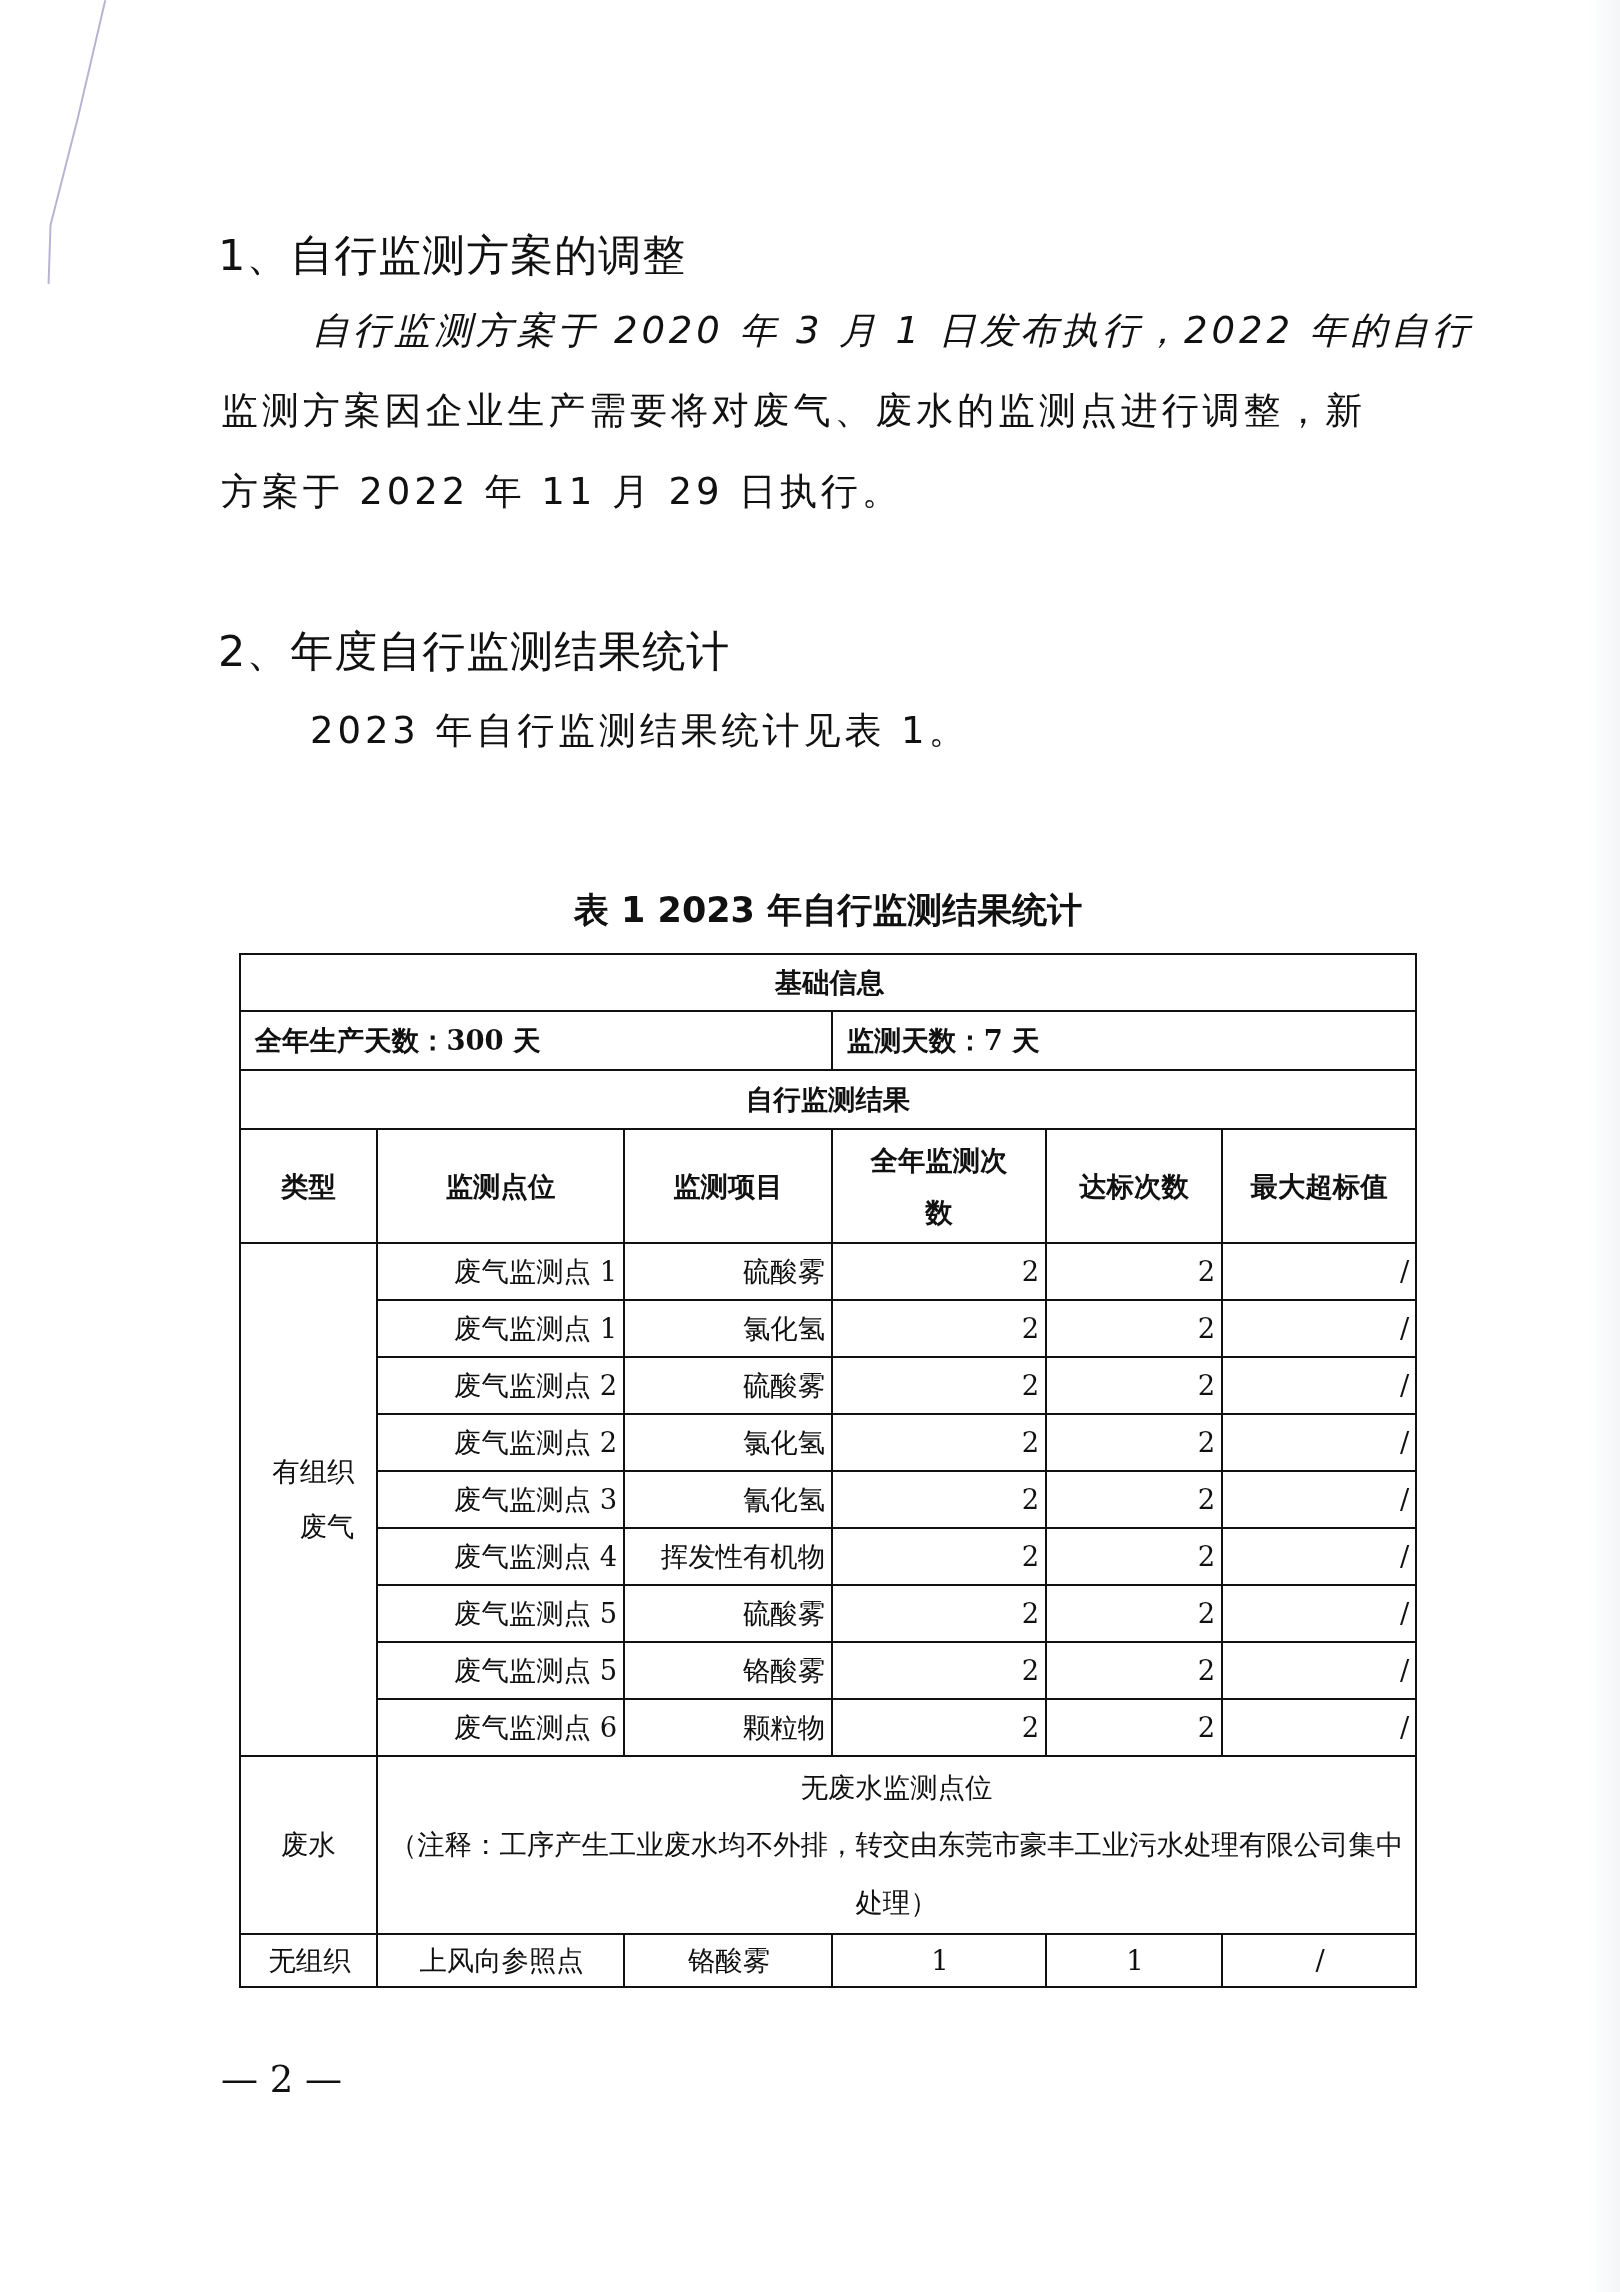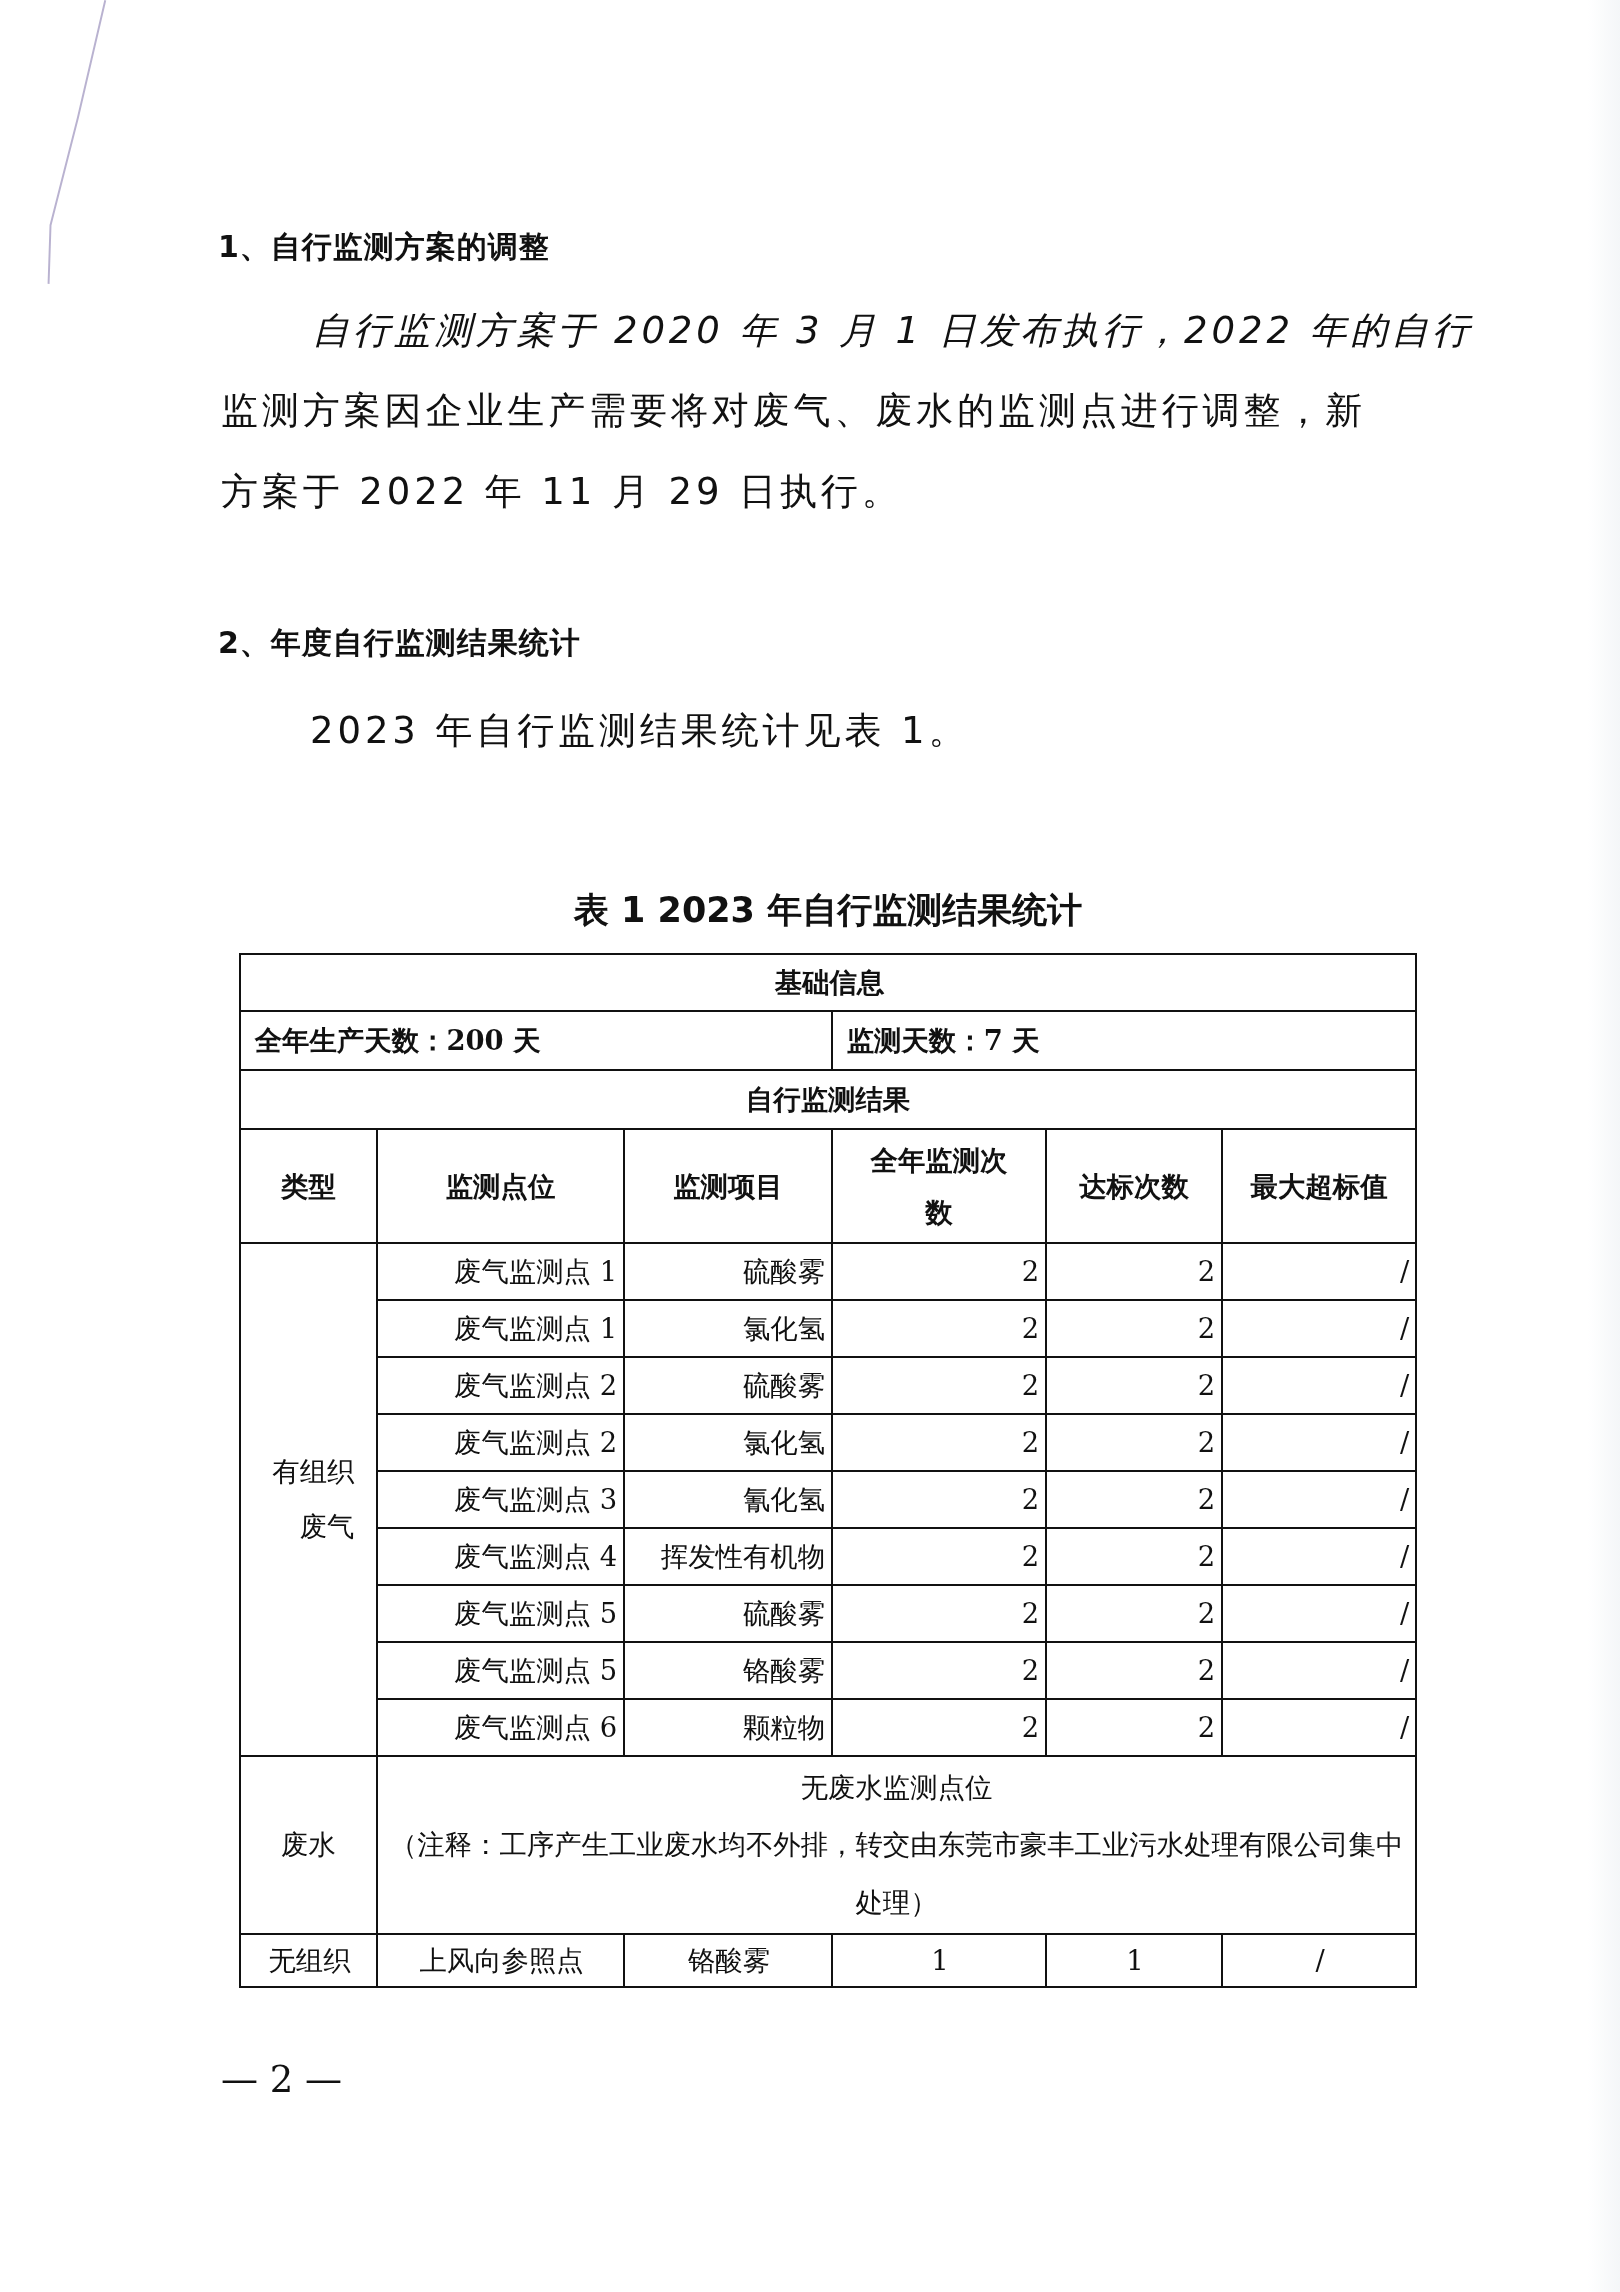--- a/index.html
+++ b/index.html
@@ -9,21 +9,21 @@
     font-family: "DejaVu Sans", "Liberation Sans", sans-serif;
   }
   .scan-mark {
     position: absolute; left: 29px; top: 0; width: 88px; height: 294px;
   }
   .right-shade {
     position: absolute; right: 0; top: 0; width: 32px; height: 2293px;
     background: linear-gradient(to right, #ffffff, #f4f6f8);
   }
   .heading {
-    position: absolute; left: 218px; font-size: 30px; font-weight: bold;
+    position: absolute; left: 218px; font-size: 43px; font-weight: normal;
     letter-spacing: 1px; white-space: nowrap;
   }
   .para {
     position: absolute; font-size: 37px; white-space: nowrap; letter-spacing: 3.9px;
   }
   .caption {
     position: absolute; left: 240px; width: 1176px; text-align: center;
     top: 855px; font-size: 35px; font-weight: bold; white-space: nowrap; margin-top: 32px;
   }
   table.result {
@@ -74,21 +74,21 @@
       <col style="width:208px">
     <col style="width:214px">
       <col style="width:176px">
       <col style="width:194px">
   </colgroup>
   <tbody>
       <tr class="r-info">
     <td colspan="6" class="bold">基础信息</td>
   </tr>
   <tr class="r-days">
-    <td colspan="3" class="bold left">全年生产天数：200 天</td>
+    <td colspan="3" class="bold left">全年生产天数：300 天</td>
     <td colspan="3" class="bold left">监测天数：7 天</td>
   </tr>
   <tr class="r-sec">
     <td colspan="6" class="bold">自行监测结果</td>
   </tr>
   <tr class="r-head">
     <td class="bold">类型</td>
     <td class="bold">监测点位</td>
     <td class="bold">监测项目</td>
     <td class="bold" style="padding:0 27.4px;">全年监测次数</td>

